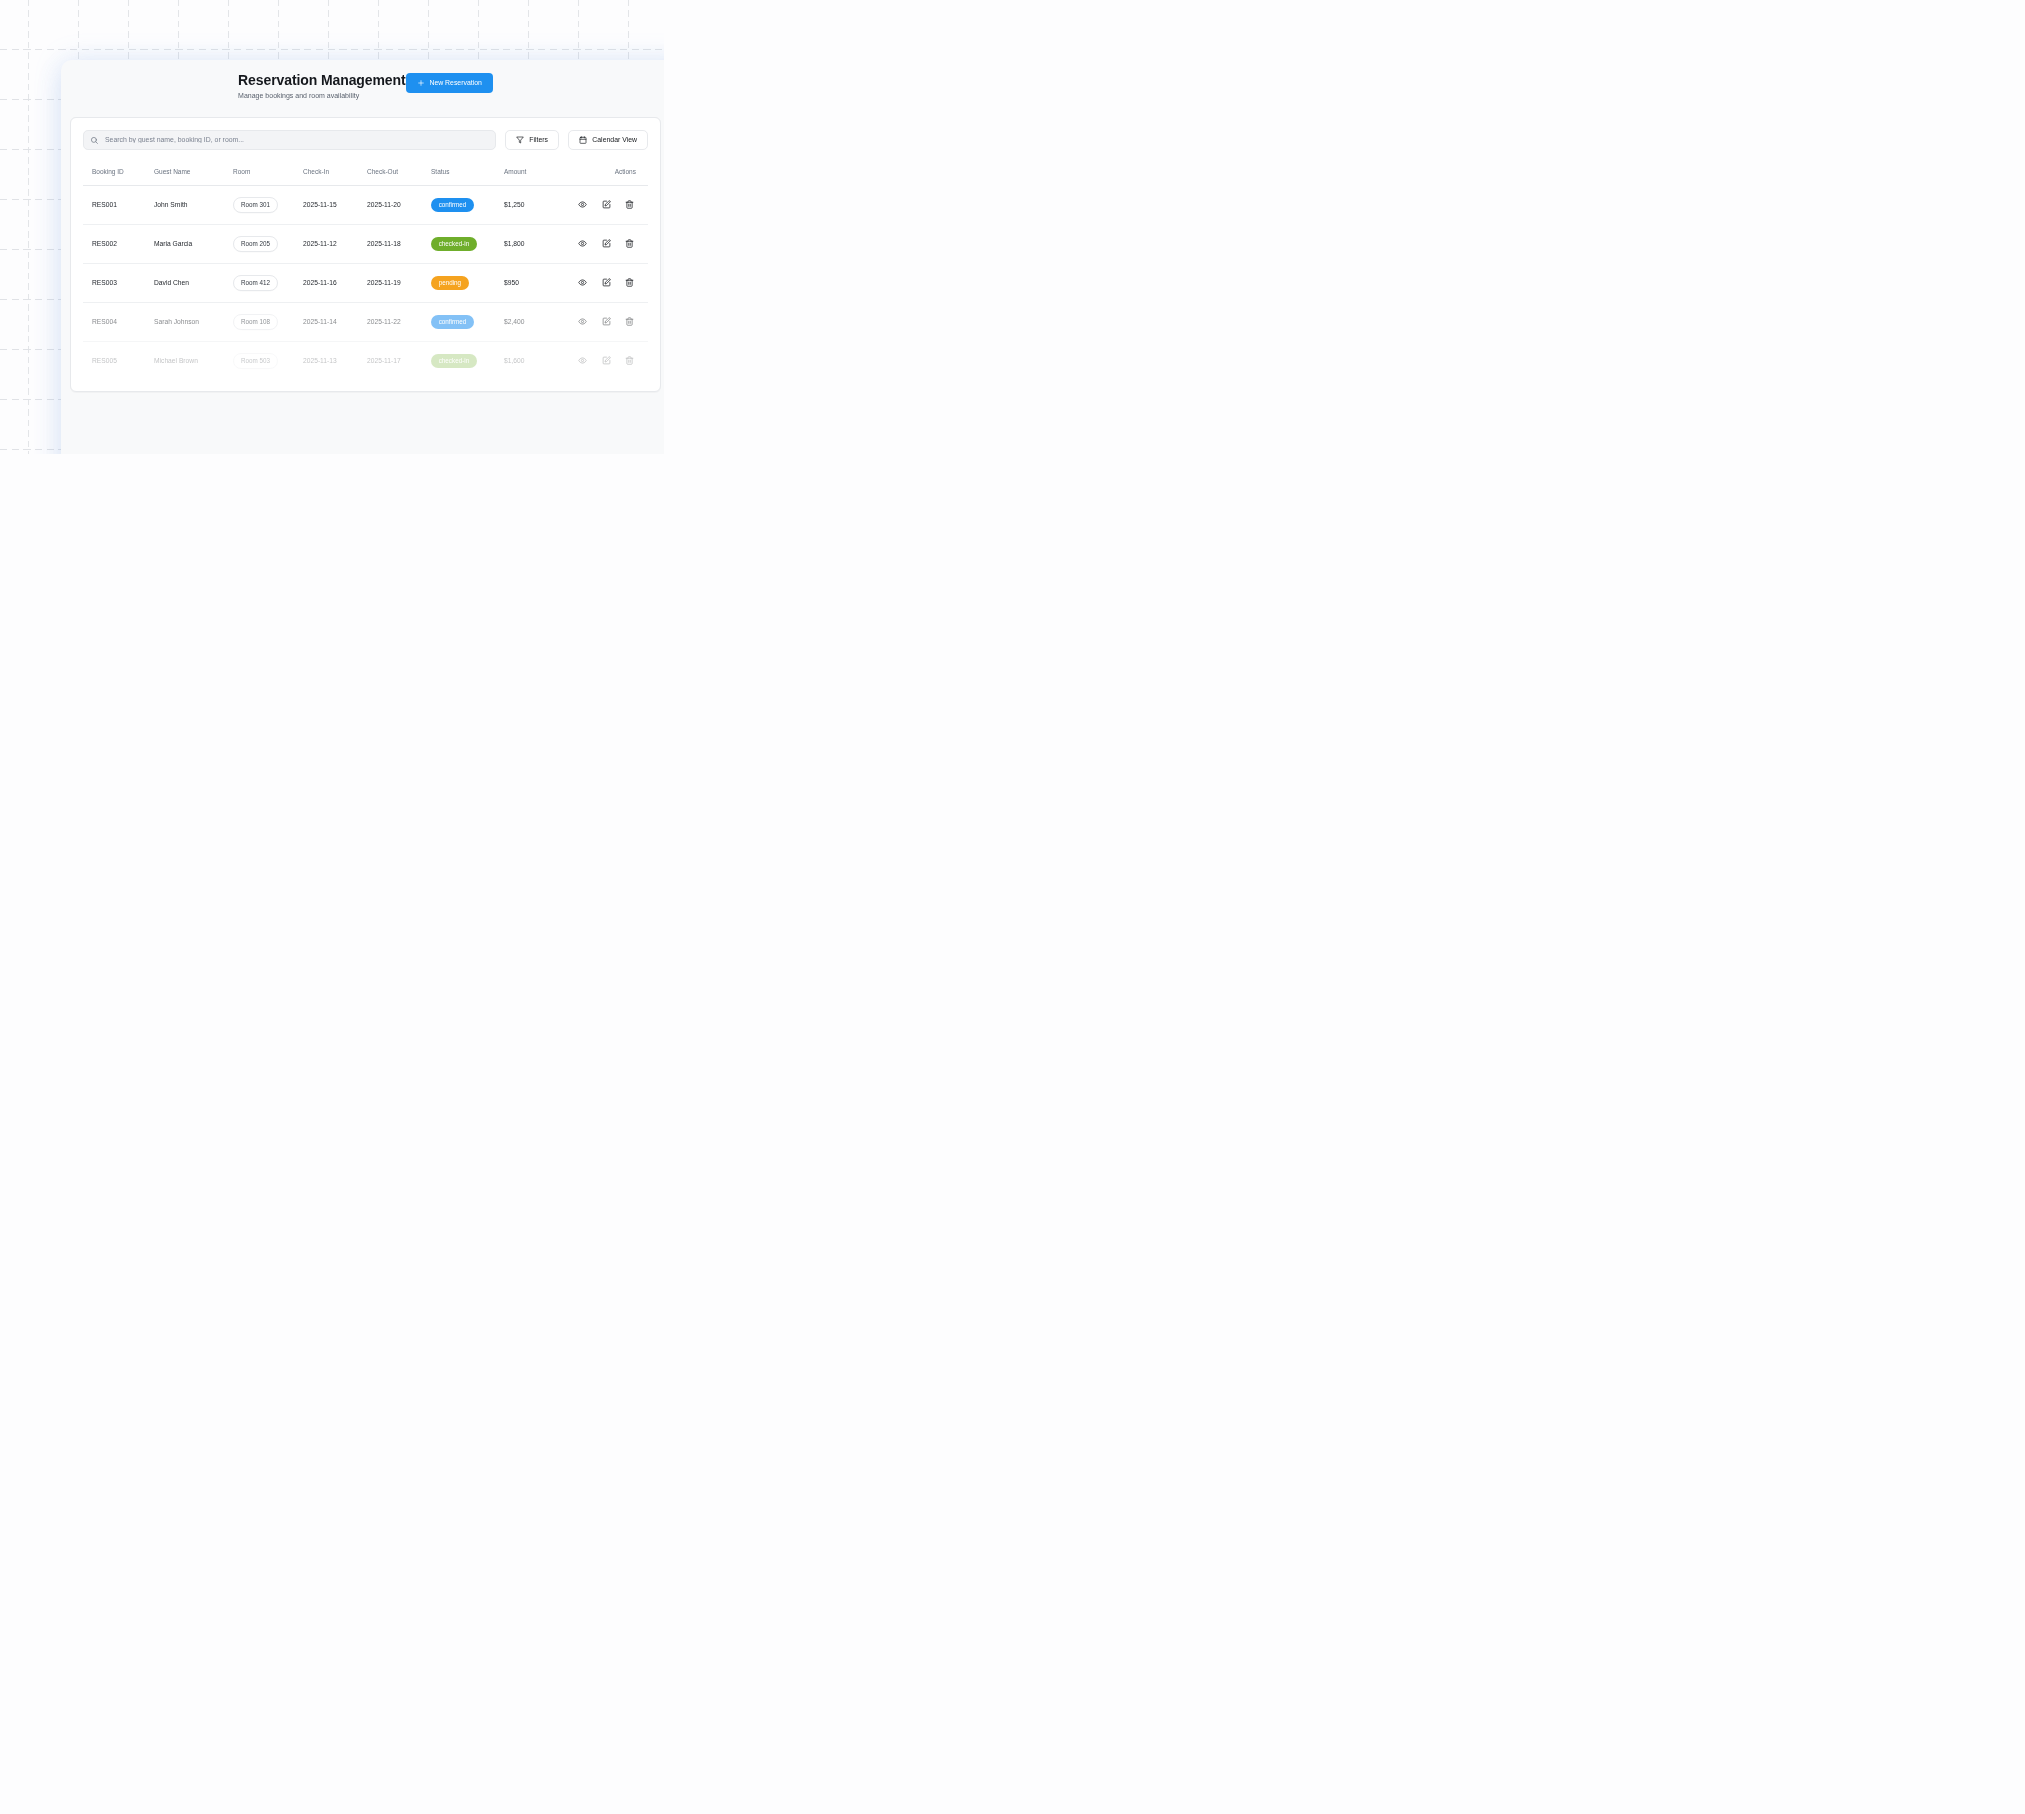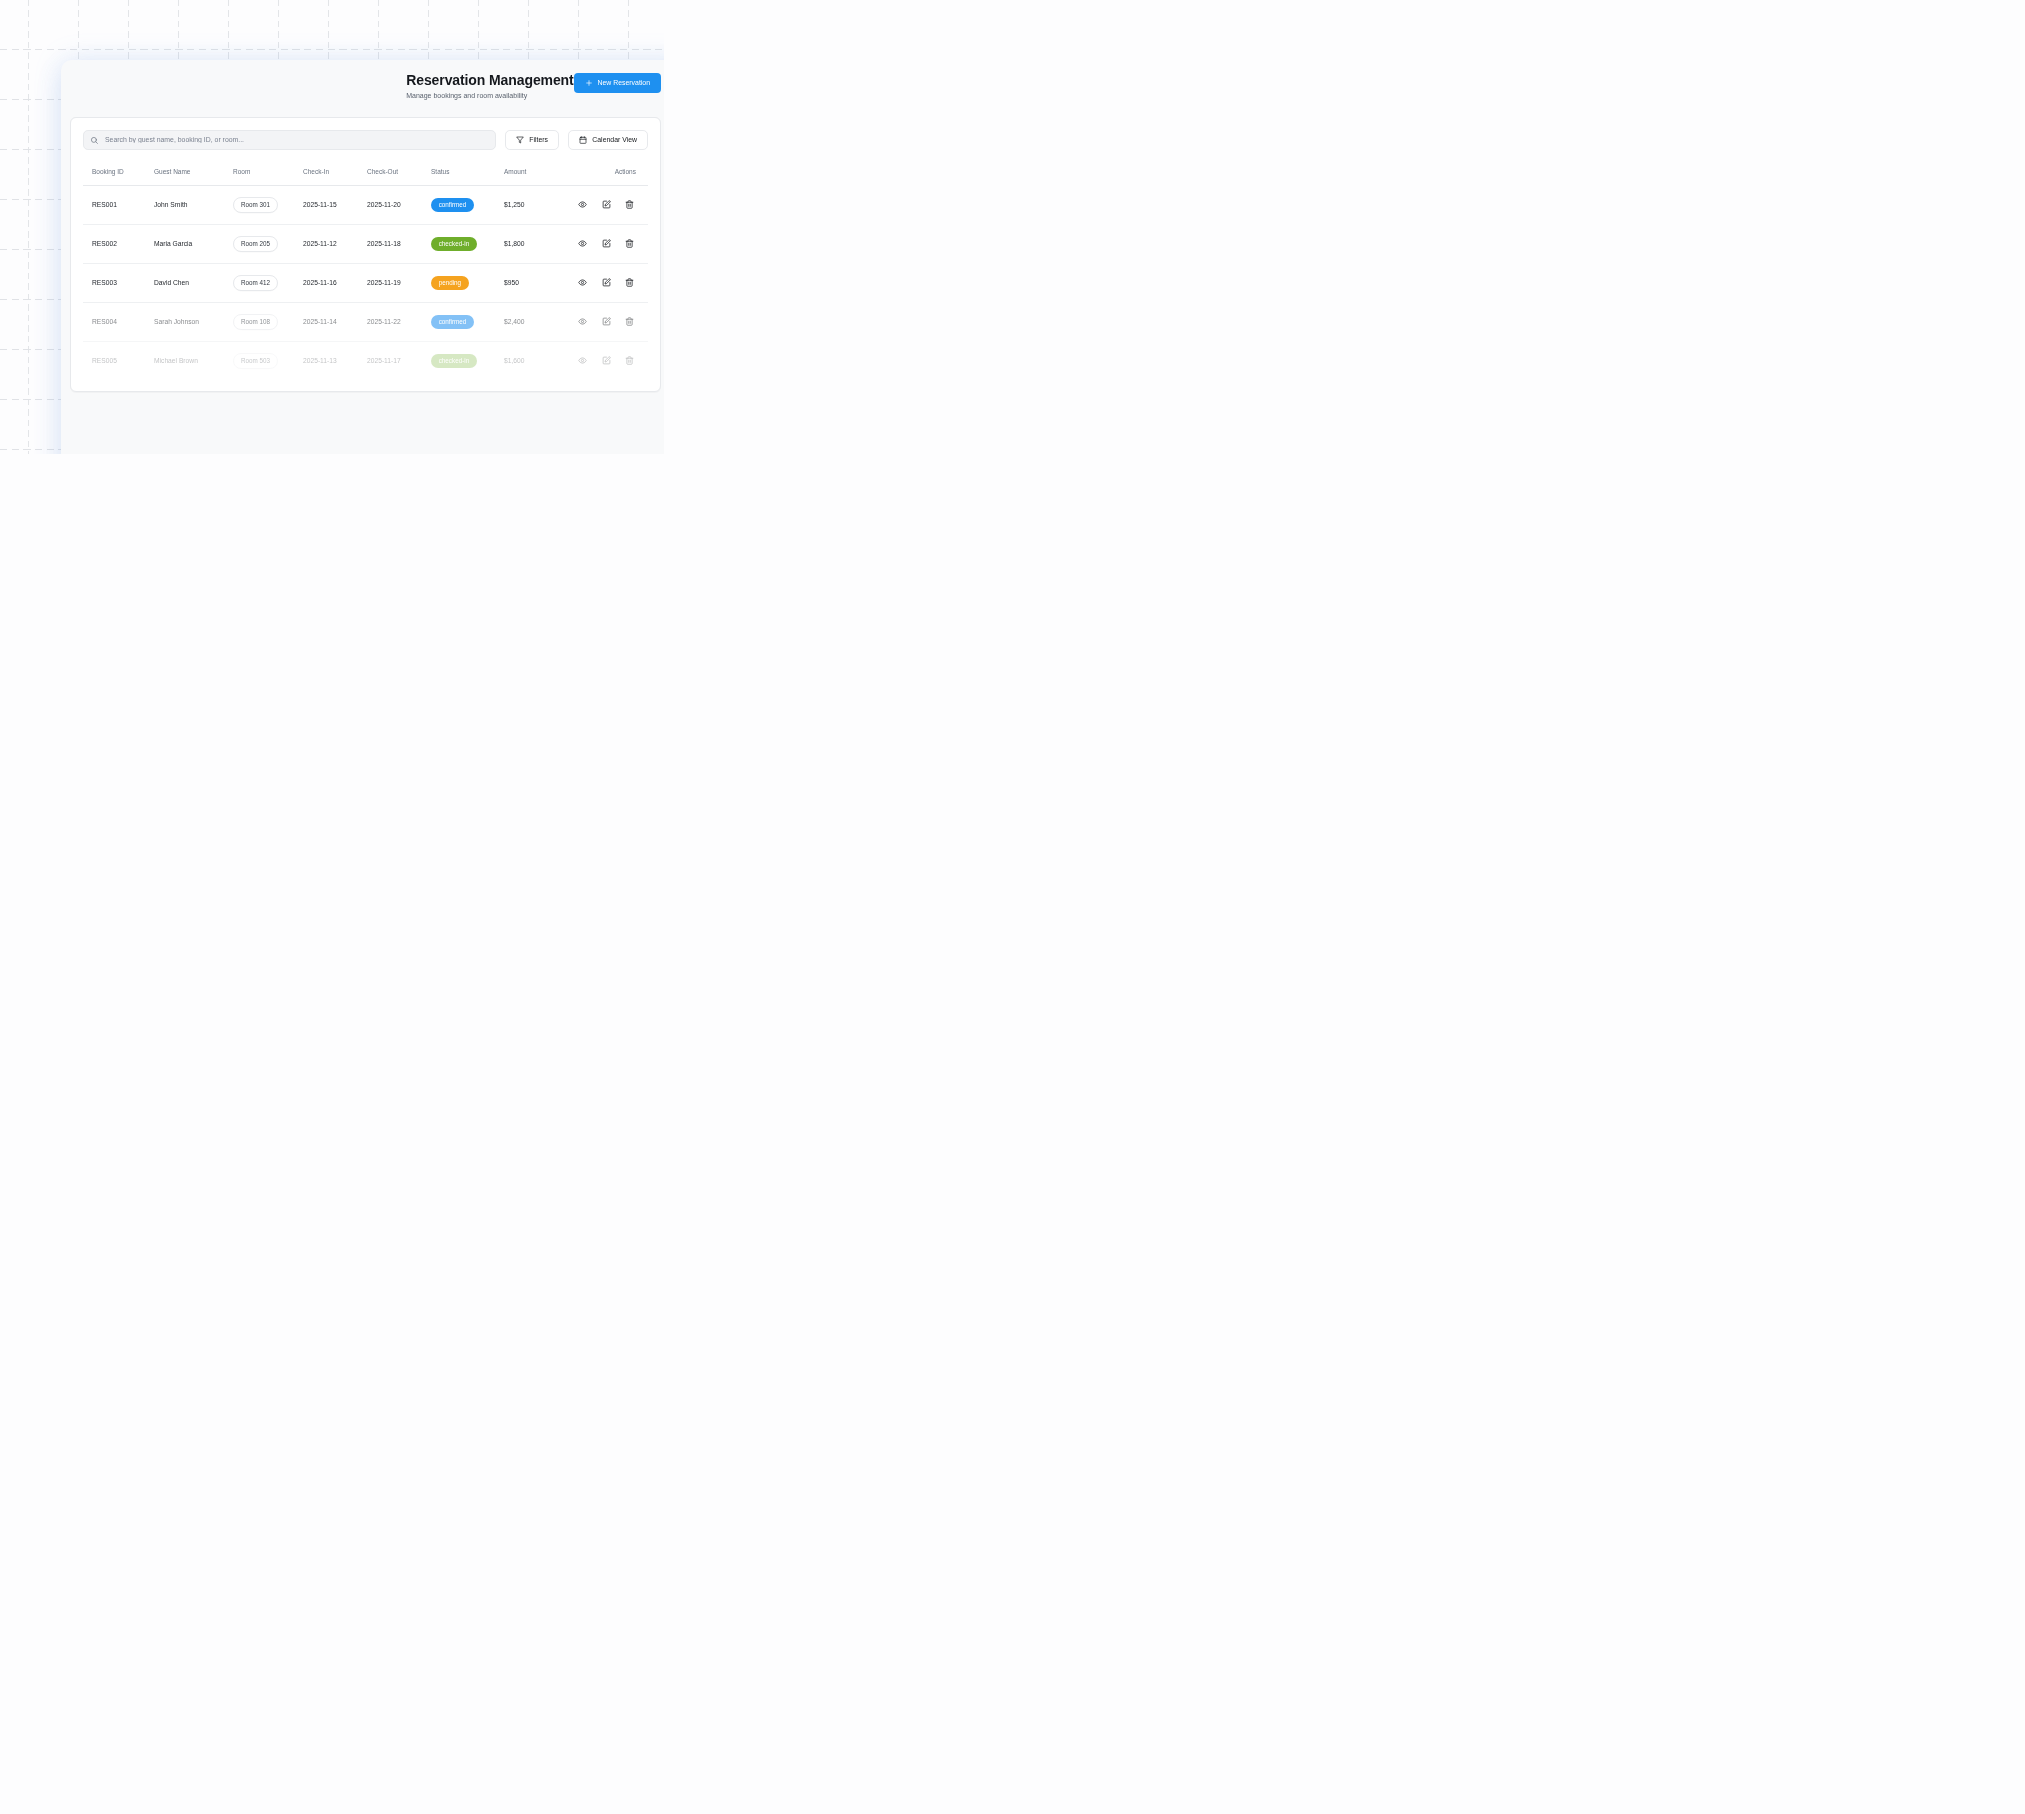--- a/index.html
+++ b/index.html
@@ -33,21 +33,21 @@
     position: absolute;
     left: 61px; top: 60px;
     width: 632px; height: 429px;
     background: #f8f9fa;
     border-radius: 10.5px;
     box-shadow: 0 0 28px rgba(120, 165, 235, 0.20), 0 9.7px 28px rgba(90, 130, 200, 0.12);
     padding: 10.5px 32px 16px 9px;
     box-sizing: border-box;
   }
 
-  .card-header { display: flex; justify-content: flex-end; align-items: flex-start; }
+  .card-header { display: flex; justify-content: center; align-items: flex-start; }
   .page-title {
     font-size: 14px; font-weight: 700; color: #15181d; letter-spacing: -0.1px;
     line-height: 18px; margin: 0;
   }
   .page-subtitle { font-size: 7px; color: #59616d; margin-top: 2px; line-height: 9.7px; }
 
   .btn-primary {
     display: flex; align-items: center; gap: 4.9px;
     background: #1e90f0; color: #ffffff; border: none;
     font-size: 6.9px; font-weight: 500;

